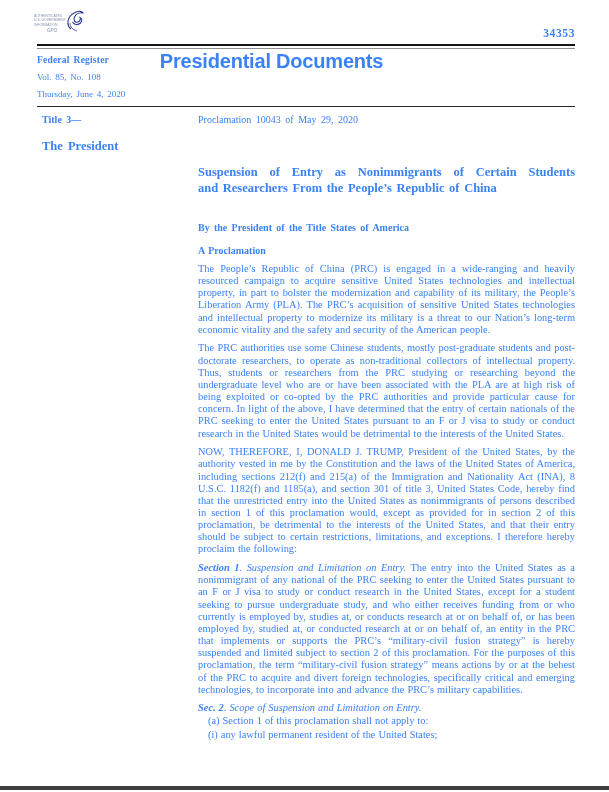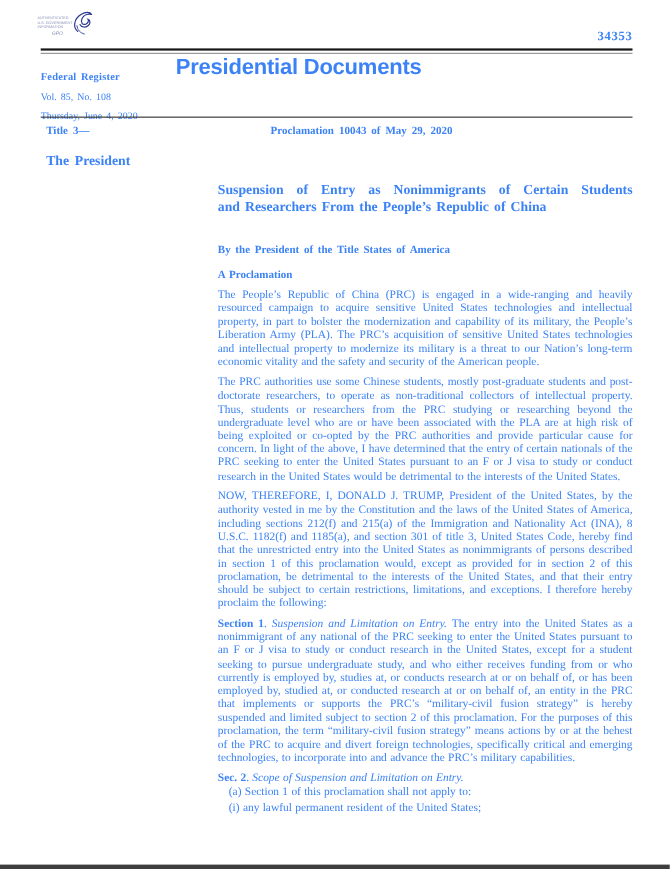--- a/index.html
+++ b/index.html
@@ -17,49 +17,49 @@
   .page-number{
     position:absolute;top:27px;right:34px;
     font-size:11.5px;font-weight:bold;letter-spacing:.6px;
   }
   
   .rule-top{
     position:absolute;top:44px;left:37px;width:538px;height:1.5px;
     border-top:2.5px solid #161616;border-bottom:1px solid #8f8f8f;
   }
   
-  .masthead-left{position:absolute;top:66px;left:37px;}
+  .masthead-left{position:absolute;top:55px;left:37px;}
   .fr-title{font-size:9.5px;font-weight:bold;letter-spacing:.2px;word-spacing:1.5px;}
   .fr-vol{font-size:9px;margin-top:7px;word-spacing:1.5px;}
   .fr-date{font-size:9px;margin-top:7px;word-spacing:1.5px;}
   .pres-docs{
     position:absolute;top:50px;left:0;width:543px;text-align:center;
     font-family:"Liberation Sans","DejaVu Sans",sans-serif;
     font-weight:bold;font-size:20px;letter-spacing:-.2px;
   }
   
   .rule-mid{position:absolute;top:106px;left:37px;width:538px;border-top:1.8px solid #2b2b2b;}
   
   .content{position:absolute;top:114px;left:37px;width:538px;display:flex;}
   .sidebar{width:161px;flex:0 0 161px;}
   .sidebar .title3{font-size:10px;font-weight:bold;word-spacing:2px;padding-left:5px;}
   .sidebar .the-president{font-size:12.5px;font-weight:bold;word-spacing:2px;margin-top:14px;padding-left:5px;}
   .main{width:377px;flex:0 0 377px;}
-  .proc-line{font-size:10px;font-weight:bold;word-spacing:2px;margin-left:48px;}
+  .proc-line{font-size:10px;font-weight:normal;word-spacing:2px;}
   .doc-title{margin-top:11px;font-size:12.5px;font-weight:bold;line-height:15.5px;}
   .doc-title .line1{text-align:justify;text-align-last:justify;margin-top:40px;}
   .doc-title .line2{word-spacing:1.5px;}
   .byline{margin-top:26px;font-size:10px;font-weight:bold;word-spacing:1.8px;}
   .subhead{margin-top:12px;font-size:10px;font-weight:bold;word-spacing:1px;}
   p.body{
     margin:6.5px 0 0 0;font-size:10.4px;line-height:12.15px;
     text-align:justify;word-spacing:.4px;
   }
   p.body.first{margin-top:7px;}
-  p.body b{font-weight:bold;}
+  p.body b{font-weight:bold;font-style:italic;}
   p.body i{font-style:italic;}
   p.sub{
     margin:1px 0 0 0;font-size:10.4px;line-height:12.15px;
     text-indent:10px;word-spacing:.4px;
   }
   
   .bottom-bar{position:absolute;top:786px;left:0;width:609px;height:4px;background:#3e3e3e;}
 </style>
 </head>
 <body>

